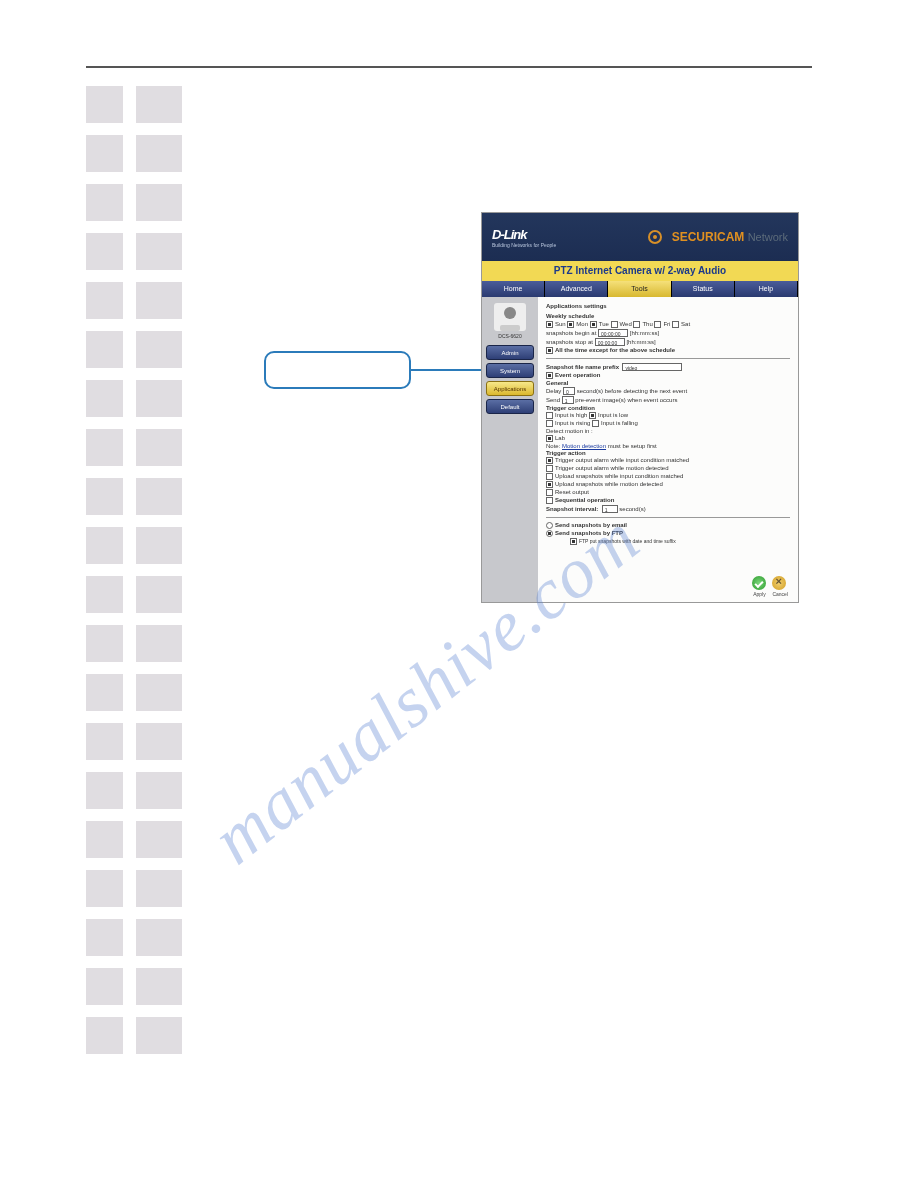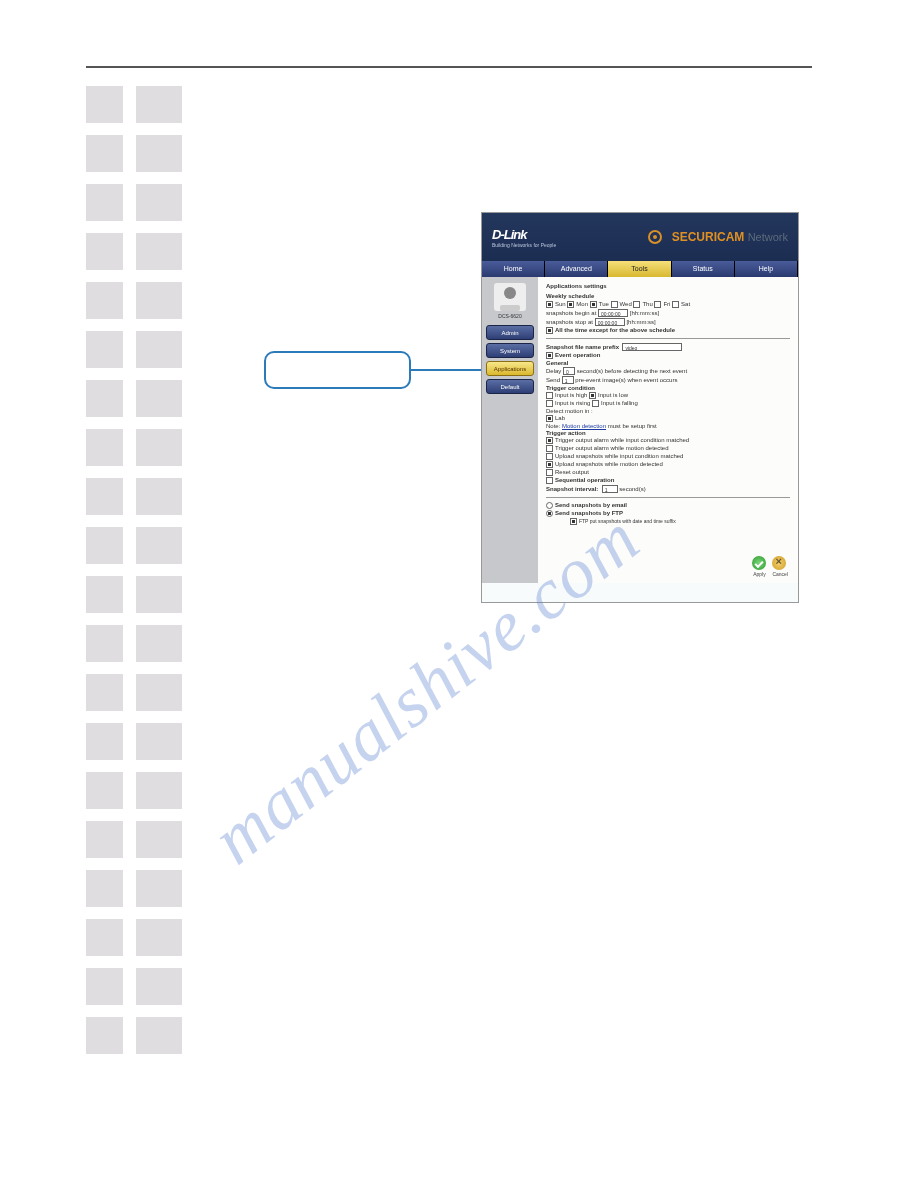--- a/index.html
+++ b/index.html
@@ -150,20 +150,21 @@
     <div class="ss-header">
       <div>
         <span class="dlink-logo">D-Link</span>
         <span class="dlink-sub">Building Networks for People</span>
       </div>
       <div class="securicam">
         <span class="securicam-icon"></span>
         <span class="orange">SECURICAM</span> <span class="small">Network</span>
       </div>
     </div>
+    <div class="ss-yellow">PTZ Internet Camera w/ 2-way Audio</div>
     <div class="ss-nav">
       <div class="nav-btn">Home</div>
       <div class="nav-btn">Advanced</div>
       <div class="nav-btn active">Tools</div>
       <div class="nav-btn">Status</div>
       <div class="nav-btn">Help</div>
     </div>
     <div class="ss-body">
       <div class="ss-left">
         <div class="cam-img"></div>

